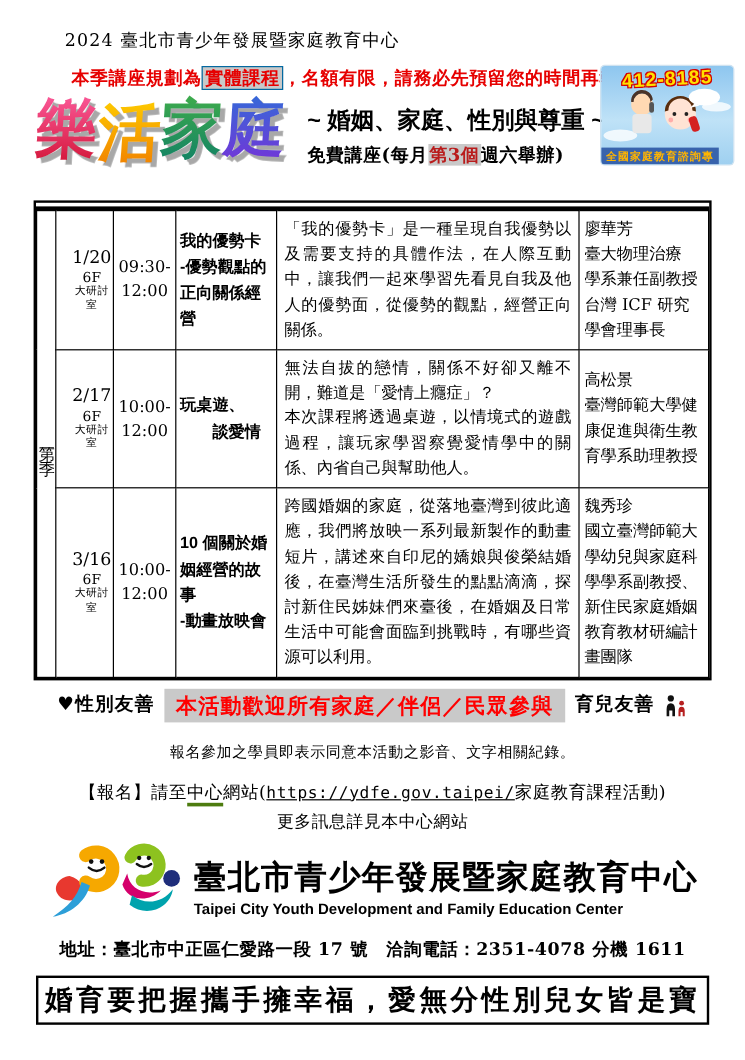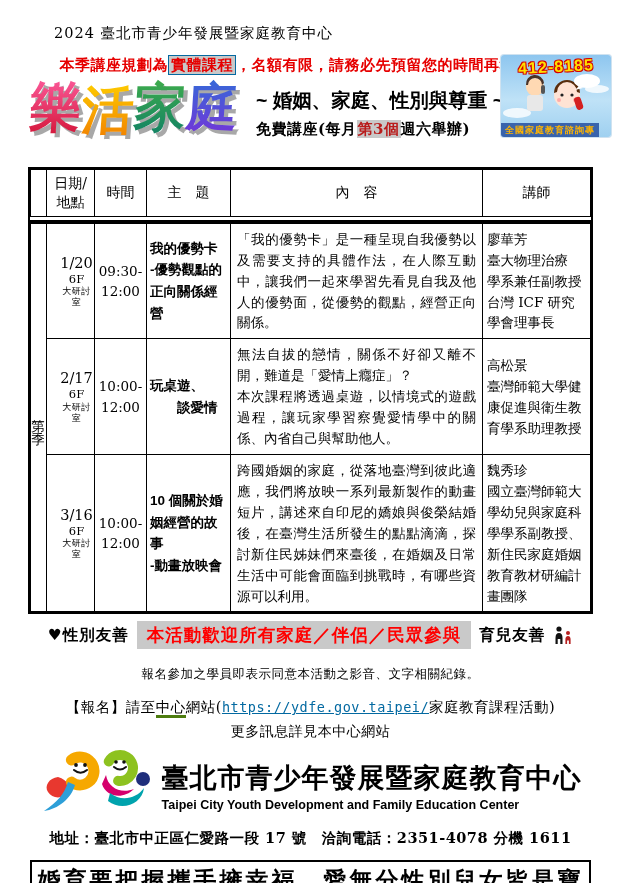--- a/index.html
+++ b/index.html
@@ -67,21 +67,21 @@
   .friendly .welcome { background:#c9c9c9; color:#ff0000; font-weight:bold; font-size:17.5px;
                        font-family:"Liberation Sans",sans-serif; padding:2px 10px; letter-spacing:1px; }
   .family-icon svg { display:block; }
 
   
   .consent { margin-top:14px; text-align:center; font-size:12.5px; line-height:1.75; letter-spacing:0.5px; }
 
   
   .registration { margin-top:13px; text-align:center; font-size:14.5px; letter-spacing:0.5px; }
   .registration .uline { border-bottom:3px solid #4d7c0f; }
-  .registration a.url { color:#0369a1; text-decoration:underline; font-family:"DejaVu Sans Mono","Liberation Mono",monospace; font-size:13.5px; }
+  .registration a.url { color:#000000; text-decoration:underline; font-family:"DejaVu Sans Mono","Liberation Mono",monospace; font-size:13.5px; }
   .registration .line2 { margin-top:6px; font-size:14px; }
 
   
   .brand { margin-top:8px; display:flex; align-items:center; justify-content:center; gap:10px; }
   .brand-text { text-align:left; font-family:"Liberation Sans",sans-serif; }
   .brand-cn { font-size:27px; font-weight:bold; letter-spacing:1px; white-space:nowrap; }
   .brand-en { font-size:12.5px; font-weight:bold; margin-top:2px; white-space:nowrap; }
   .address { margin-top:6px; text-align:center; font-size:14.5px; font-weight:bold; letter-spacing:0.5px; }
   .slogan { margin:12px 2px 0 2px; border:2.5px solid #000; padding:3px 4px; text-align:center;
             font-family:"Liberation Sans",sans-serif; font-weight:bold; font-size:23px; letter-spacing:3px; white-space:nowrap; }
@@ -124,41 +124,20 @@
         <circle cx="74" cy="27" r="2" fill="#ff9d9d" opacity="0.8"></circle>
         <rect x="74" y="24" width="7" height="13" rx="3" fill="#d42020" transform="rotate(-18 77 30)"></rect>
         <ellipse cx="86" cy="8" rx="13" ry="7" fill="#ffffff"></ellipse>
         <path d="M78 13 l-4 4 l8 -2 z" fill="#ffffff"></path>
       </svg>
       <div class="hotline-caption">全國家庭教育諮詢專線</div>
     </div>
   </div>
 
   <div class="schedule">
-    <table class="t-head">
-      <colgroup>
-          <col class="c-season">
-          <col class="c-date">
-          <col class="c-time">
-          <col class="c-topic">
-          <col class="c-content">
-          <col class="c-lect">
-        </colgroup>
-      <tbody>
-          <tr>
-        <td></td>
-        <td>日期/
-地點</td>
-        <td>時間</td>
-        <td>主　題</td>
-        <td>內　容</td>
-        <td>講師</td>
-      </tr>
-    </tbody>
-      </table>
     <div class="t-divider"></div>
     <table class="t-body">
       <colgroup>
           <col class="c-season">
           <col class="c-date">
           <col class="c-time">
           <col class="c-topic">
           <col class="c-content">
           <col class="c-lect">
         </colgroup>

